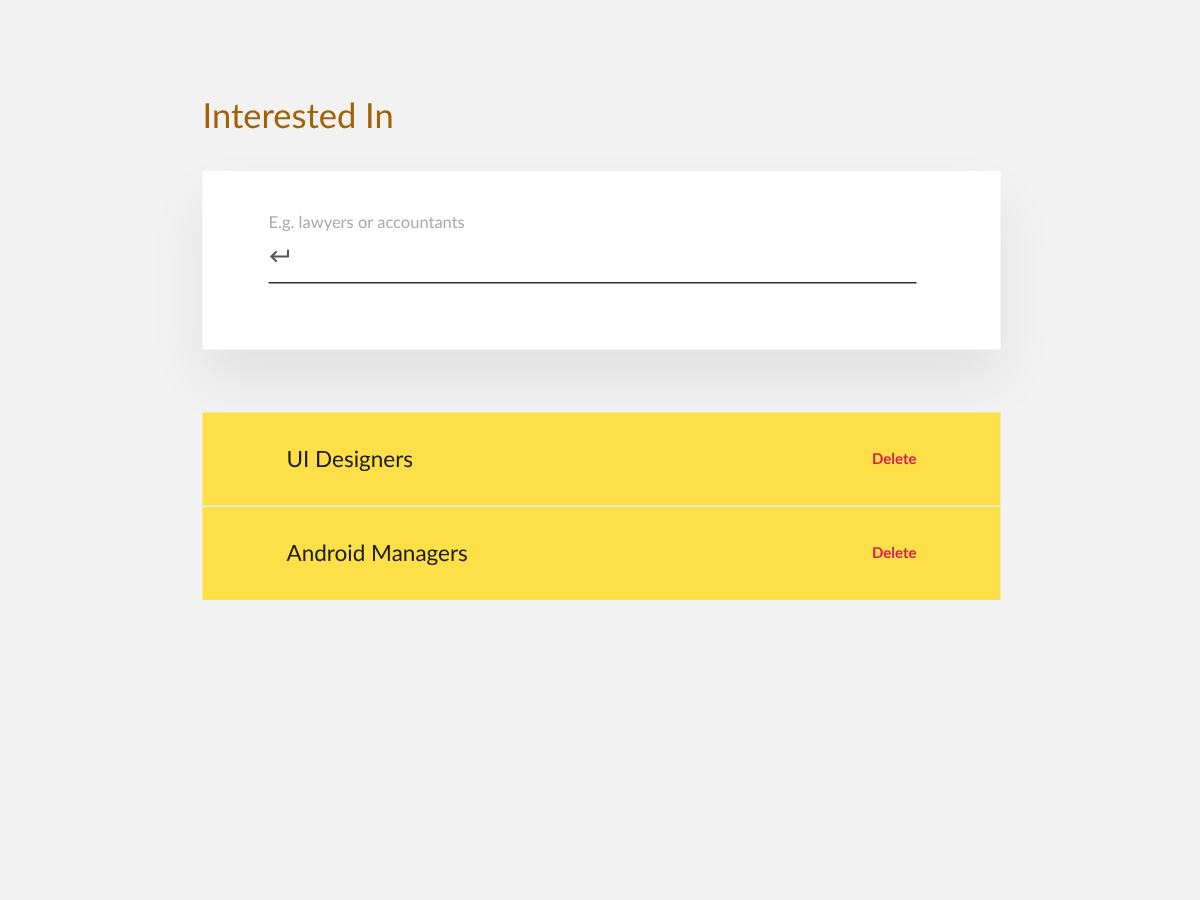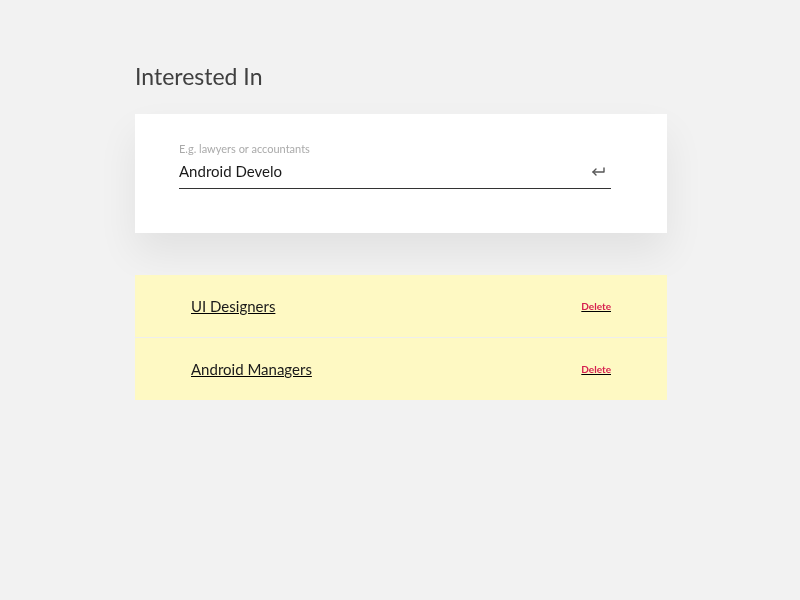--- a/index.html
+++ b/index.html
@@ -11,21 +11,21 @@
       overflow: hidden;
     }
     .container {
       width: 532px;
       margin-left: 135px;
       padding-top: 62px;
     }
     .title {
       font-size: 23px;
       font-weight: 400;
-      color: #404040;
+      color: #a16207;
       margin-bottom: 24px;
     }
     .input-card {
       background: #ffffff;
       padding: 28px 56px 44px 44px;
       box-shadow: 0 20px 40px rgba(0,0,0,0.07);
       margin-bottom: 42px;
     }
     .input-label {
       font-size: 11px;
@@ -47,22 +47,21 @@
       color: #1a1a1a;
       font-family: inherit;
       background: transparent;
     }
     .enter-icon {
       color: #555;
       flex-shrink: 0;
       margin-right: 6px;
     }
     .list-card {
-      background: #fef9c3;
-      text-decoration: underline;
+      background: #fde047;
     }
     .list-item {
       display: flex;
       align-items: center;
       justify-content: space-between;
       padding: 22px 56px;
       border-bottom: 1px solid #eeeeee;
     }
     .list-item:last-child {
       border-bottom: none;
@@ -83,21 +82,20 @@
   </style>
 </head>
 <body>
 
 <div class="container">
   <h1 class="title">Interested In</h1>
 
   <div class="input-card">
     <span class="input-label">E.g. lawyers or accountants</span>
     <div class="input-row">
-      <input type="text" class="text-input" value="Android Develo" style="">
       <span class="enter-icon">
         <svg width="14" height="10" viewBox="0 0 14 10" fill="none" stroke="currentColor" stroke-width="1.4" stroke-linecap="round" stroke-linejoin="round">
           <path d="M13 1 L13 5 L2 5"></path>
           <path d="M5 2 L2 5 L5 8"></path>
         </svg>
       </span>
     </div>
   </div>
 
   <div class="list-card">

